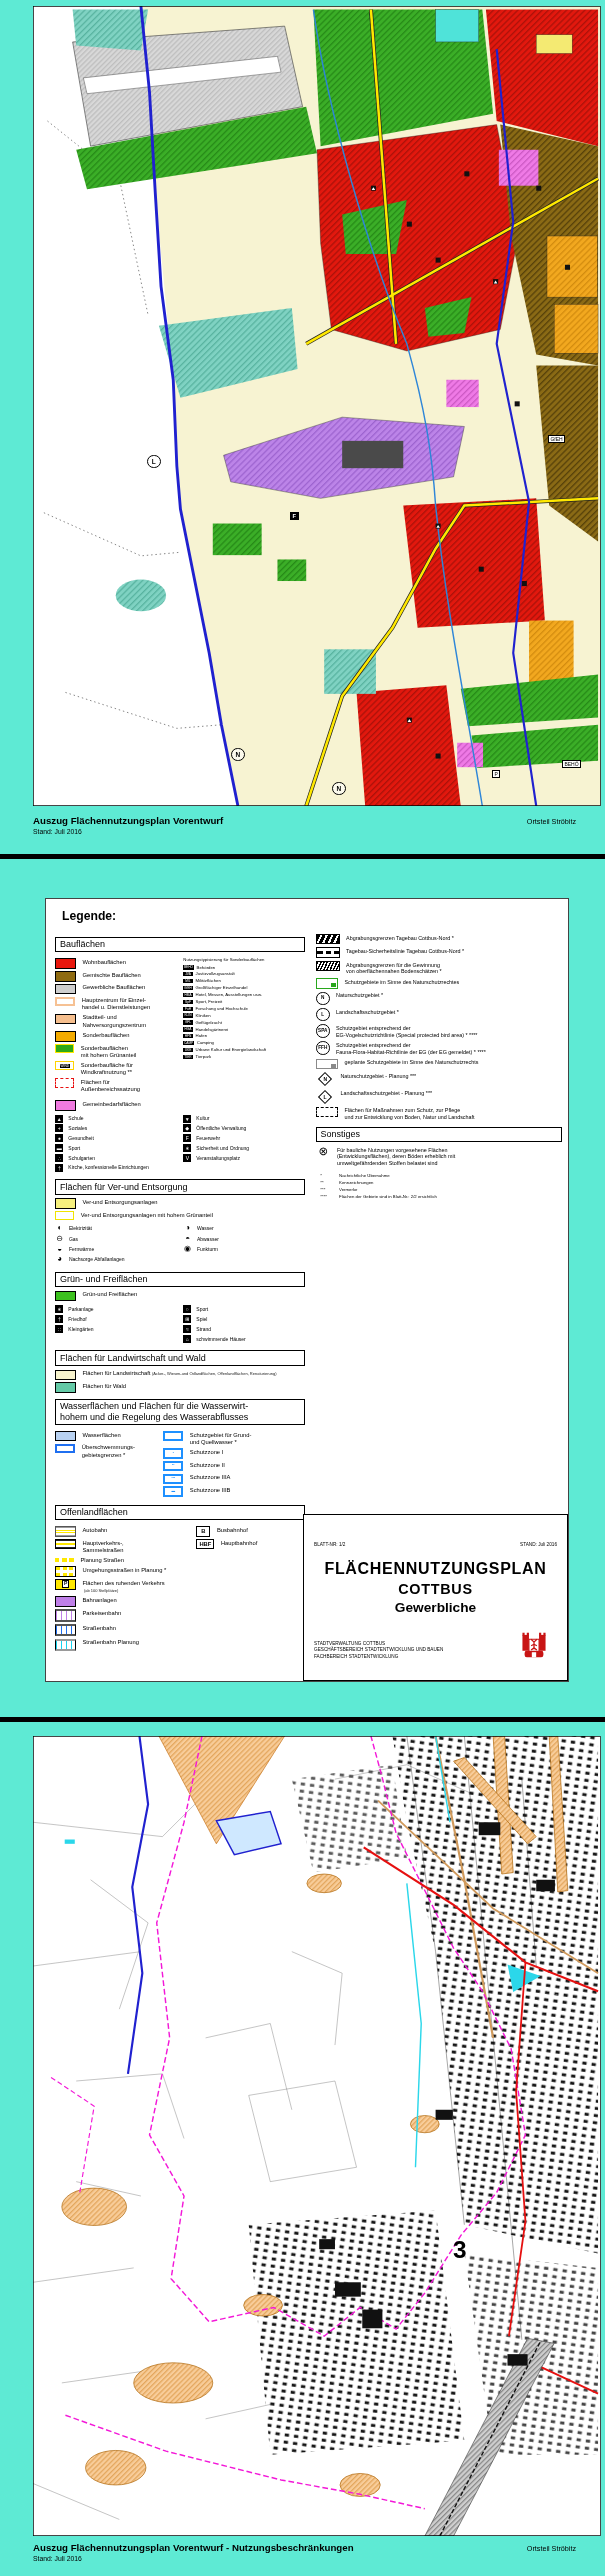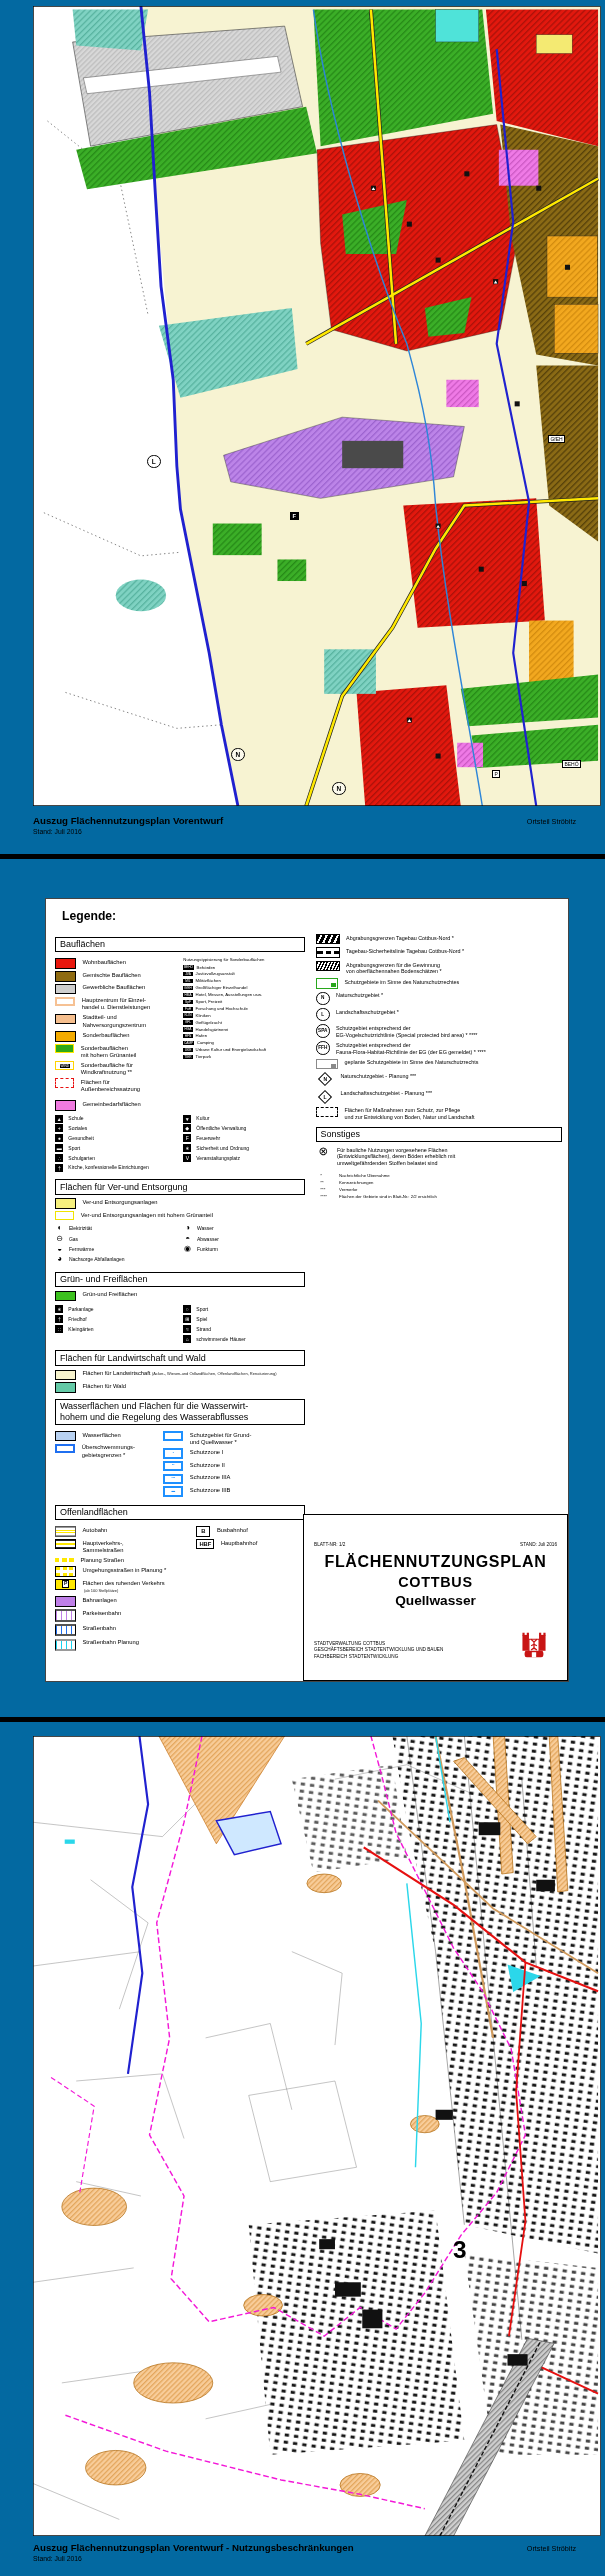--- a/index.html
+++ b/index.html
@@ -1,16 +1,16 @@
 <!DOCTYPE html>
 <html style="font-size:11.5px"><head>
 <meta charset="utf-8">
 <style>
   html,body{margin:0;padding:0;background:#fff;}
-  .page{position:relative;width:605px;height:2576px;background:#0369a1;
+  .page{position:relative;width:605px;height:2576px;background:#5eead4;
         font-family:"Liberation Sans",sans-serif;color:#000;overflow:hidden;}
   .mapbox{position:absolute;left:33px;width:568px;height:800px;background:#fff;}
   .mapbox svg{display:block;width:568px;height:800px;}
   .mnote{position:absolute;display:inline-block;}
   .mn-circle{width:11.5px;height:11.5px;border:1.1px solid #000;border-radius:50%;
              line-height:11.5px;text-align:center;font-size:6.5px;font-weight:bold;background:rgba(255,255,255,.6);}
   .mn-blacksq{width:8.6px;height:8.6px;background:#000;color:#fff;line-height:8.6px;
               text-align:center;font-size:5.8px;font-weight:bold;}
   .mn-whitebox{background:#fff;border:0.7px solid #000;font-size:5px;line-height:6.5px;padding:0 1.4px;}
   .mn-number{font-size:24.4px;font-weight:bold;}
@@ -103,21 +103,21 @@
   .vkcols{display:flex;}
   .vkcols .c1{width:141px;} .vkcols .c2{width:109px;}
   .rrow{display:flex;gap:6.5px;align-items:flex-start;margin:2.9px 0;}
   .rrow .lbl{font-size:5.4px;line-height:6.8px;}
   .fnote{display:flex;gap:5.8px;margin:1.4px 0 1.4px 4.3px;}
   .fmark{width:13px;font-size:4.3px;}
   .ftext{font-size:4.3px;line-height:5.8px;}
   
   .tb{position:absolute;left:257px;top:615px;width:263px;height:165px;border:1.4px solid #000;background:#fff;}
   .tbtop{display:flex;justify-content:space-between;font-size:4.7px;padding:27px 10px 0 10px;}
-  .tb1{text-align:center;font-size:16px;font-weight:bold;letter-spacing:0.7px;margin-top:6px;}
+  .tb1{text-align:center;font-size:16px;font-weight:bold;letter-spacing:0.7px;margin-top:13px;}
   .tb2{text-align:center;font-size:14.4px;font-weight:bold;letter-spacing:0.7px;margin-top:2.9px;}
   .tb3{text-align:center;font-size:13.7px;font-weight:bold;margin-top:2.9px;}
   .tbdept{position:absolute;left:10px;bottom:20px;font-size:4.7px;line-height:6.5px;white-space:pre-line;}
   .tbcoat{position:absolute;right:20px;bottom:17px;}
 </style>
 </head>
 <body>
 
 <div class="page">
 
@@ -815,21 +815,21 @@
       </div>
     </div>
 
     <div class="tb">
       <div class="tbtop">
         <span>BLATT-NR: 1/2</span>
         <span>STAND: Juli 2016</span>
       </div>
       <div class="tb1">FLÄCHENNUTZUNGSPLAN</div>
       <div class="tb2">COTTBUS</div>
-      <div class="tb3">Quellwasser</div>
+      <div class="tb3">Gewerbliche</div>
       <div class="tbdept">STADTVERWALTUNG COTTBUS
 GESCHÄFTSBEREICH STADTENTWICKLUNG UND BAUEN
 FACHBEREICH STADTENTWICKLUNG</div>
       <div class="tbcoat">
         <svg width="26" height="32" viewBox="0 0 36 44">
           <rect x="2" y="8" width="9" height="22" fill="#c81414"></rect>
           <rect x="25" y="8" width="9" height="22" fill="#c81414"></rect>
           <rect x="2" y="5" width="3" height="4" fill="#c81414"></rect>
             <rect x="8" y="5" width="3" height="4" fill="#c81414"></rect>
           <rect x="25" y="5" width="3" height="4" fill="#c81414"></rect>

